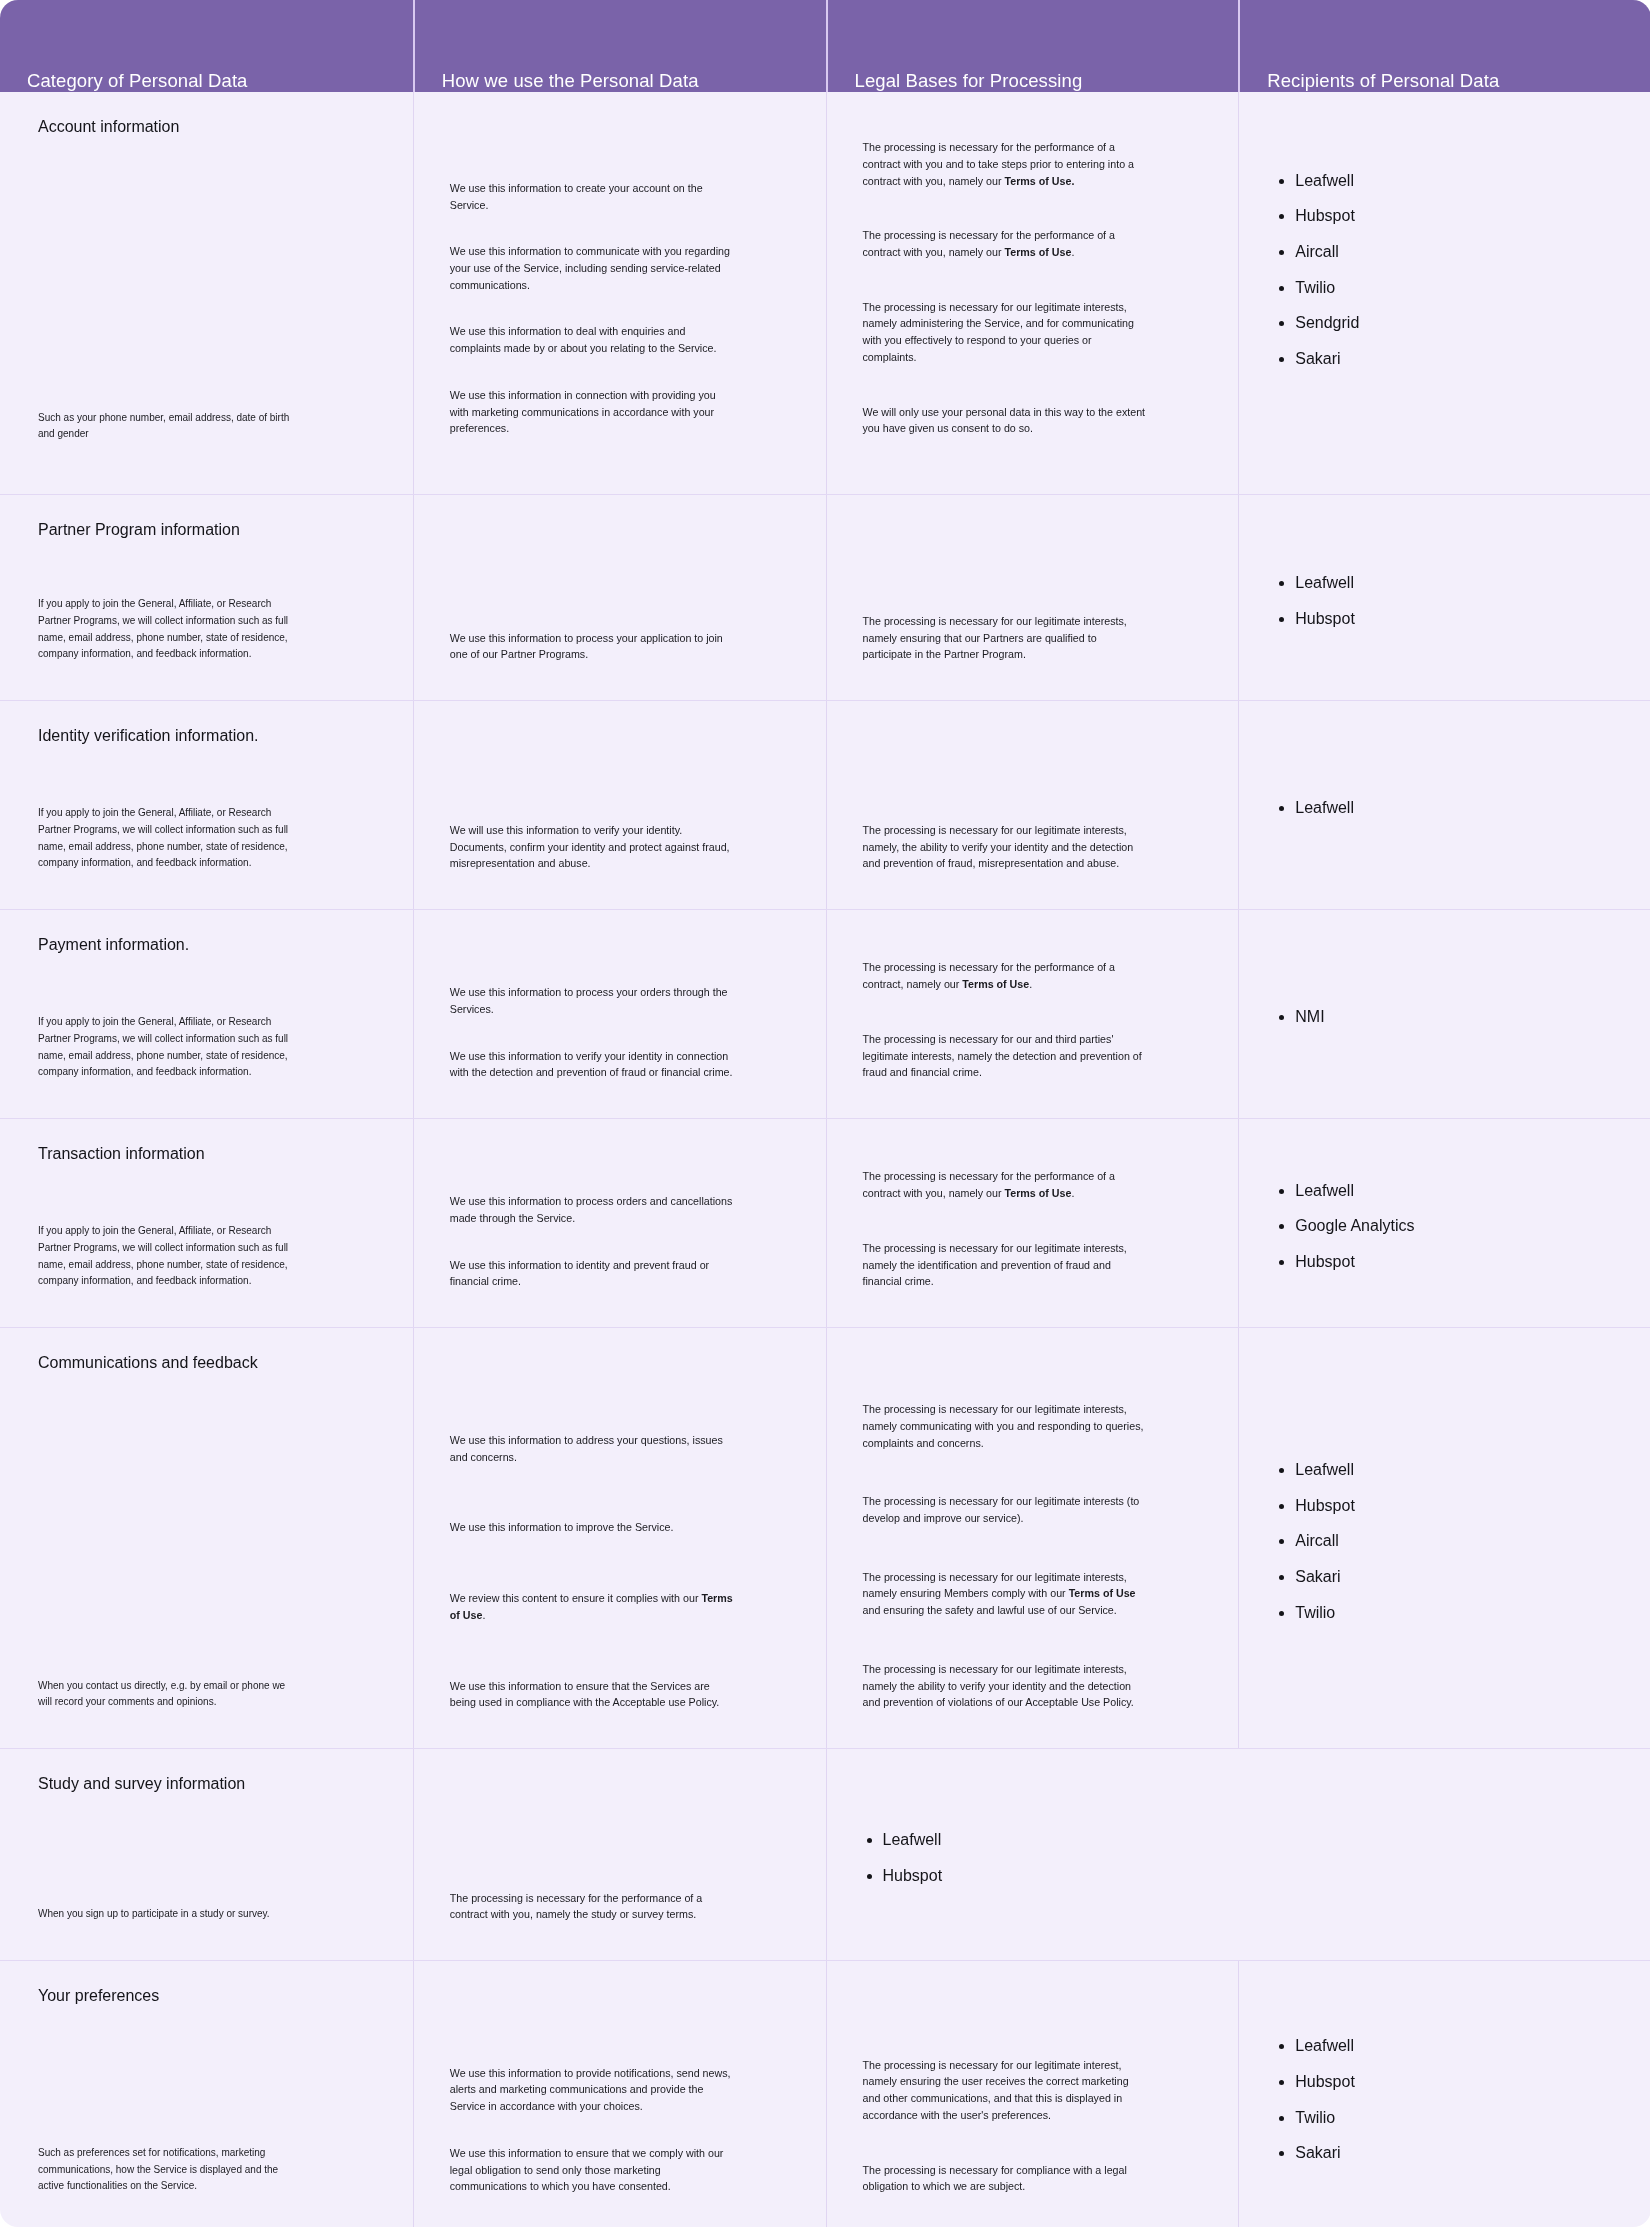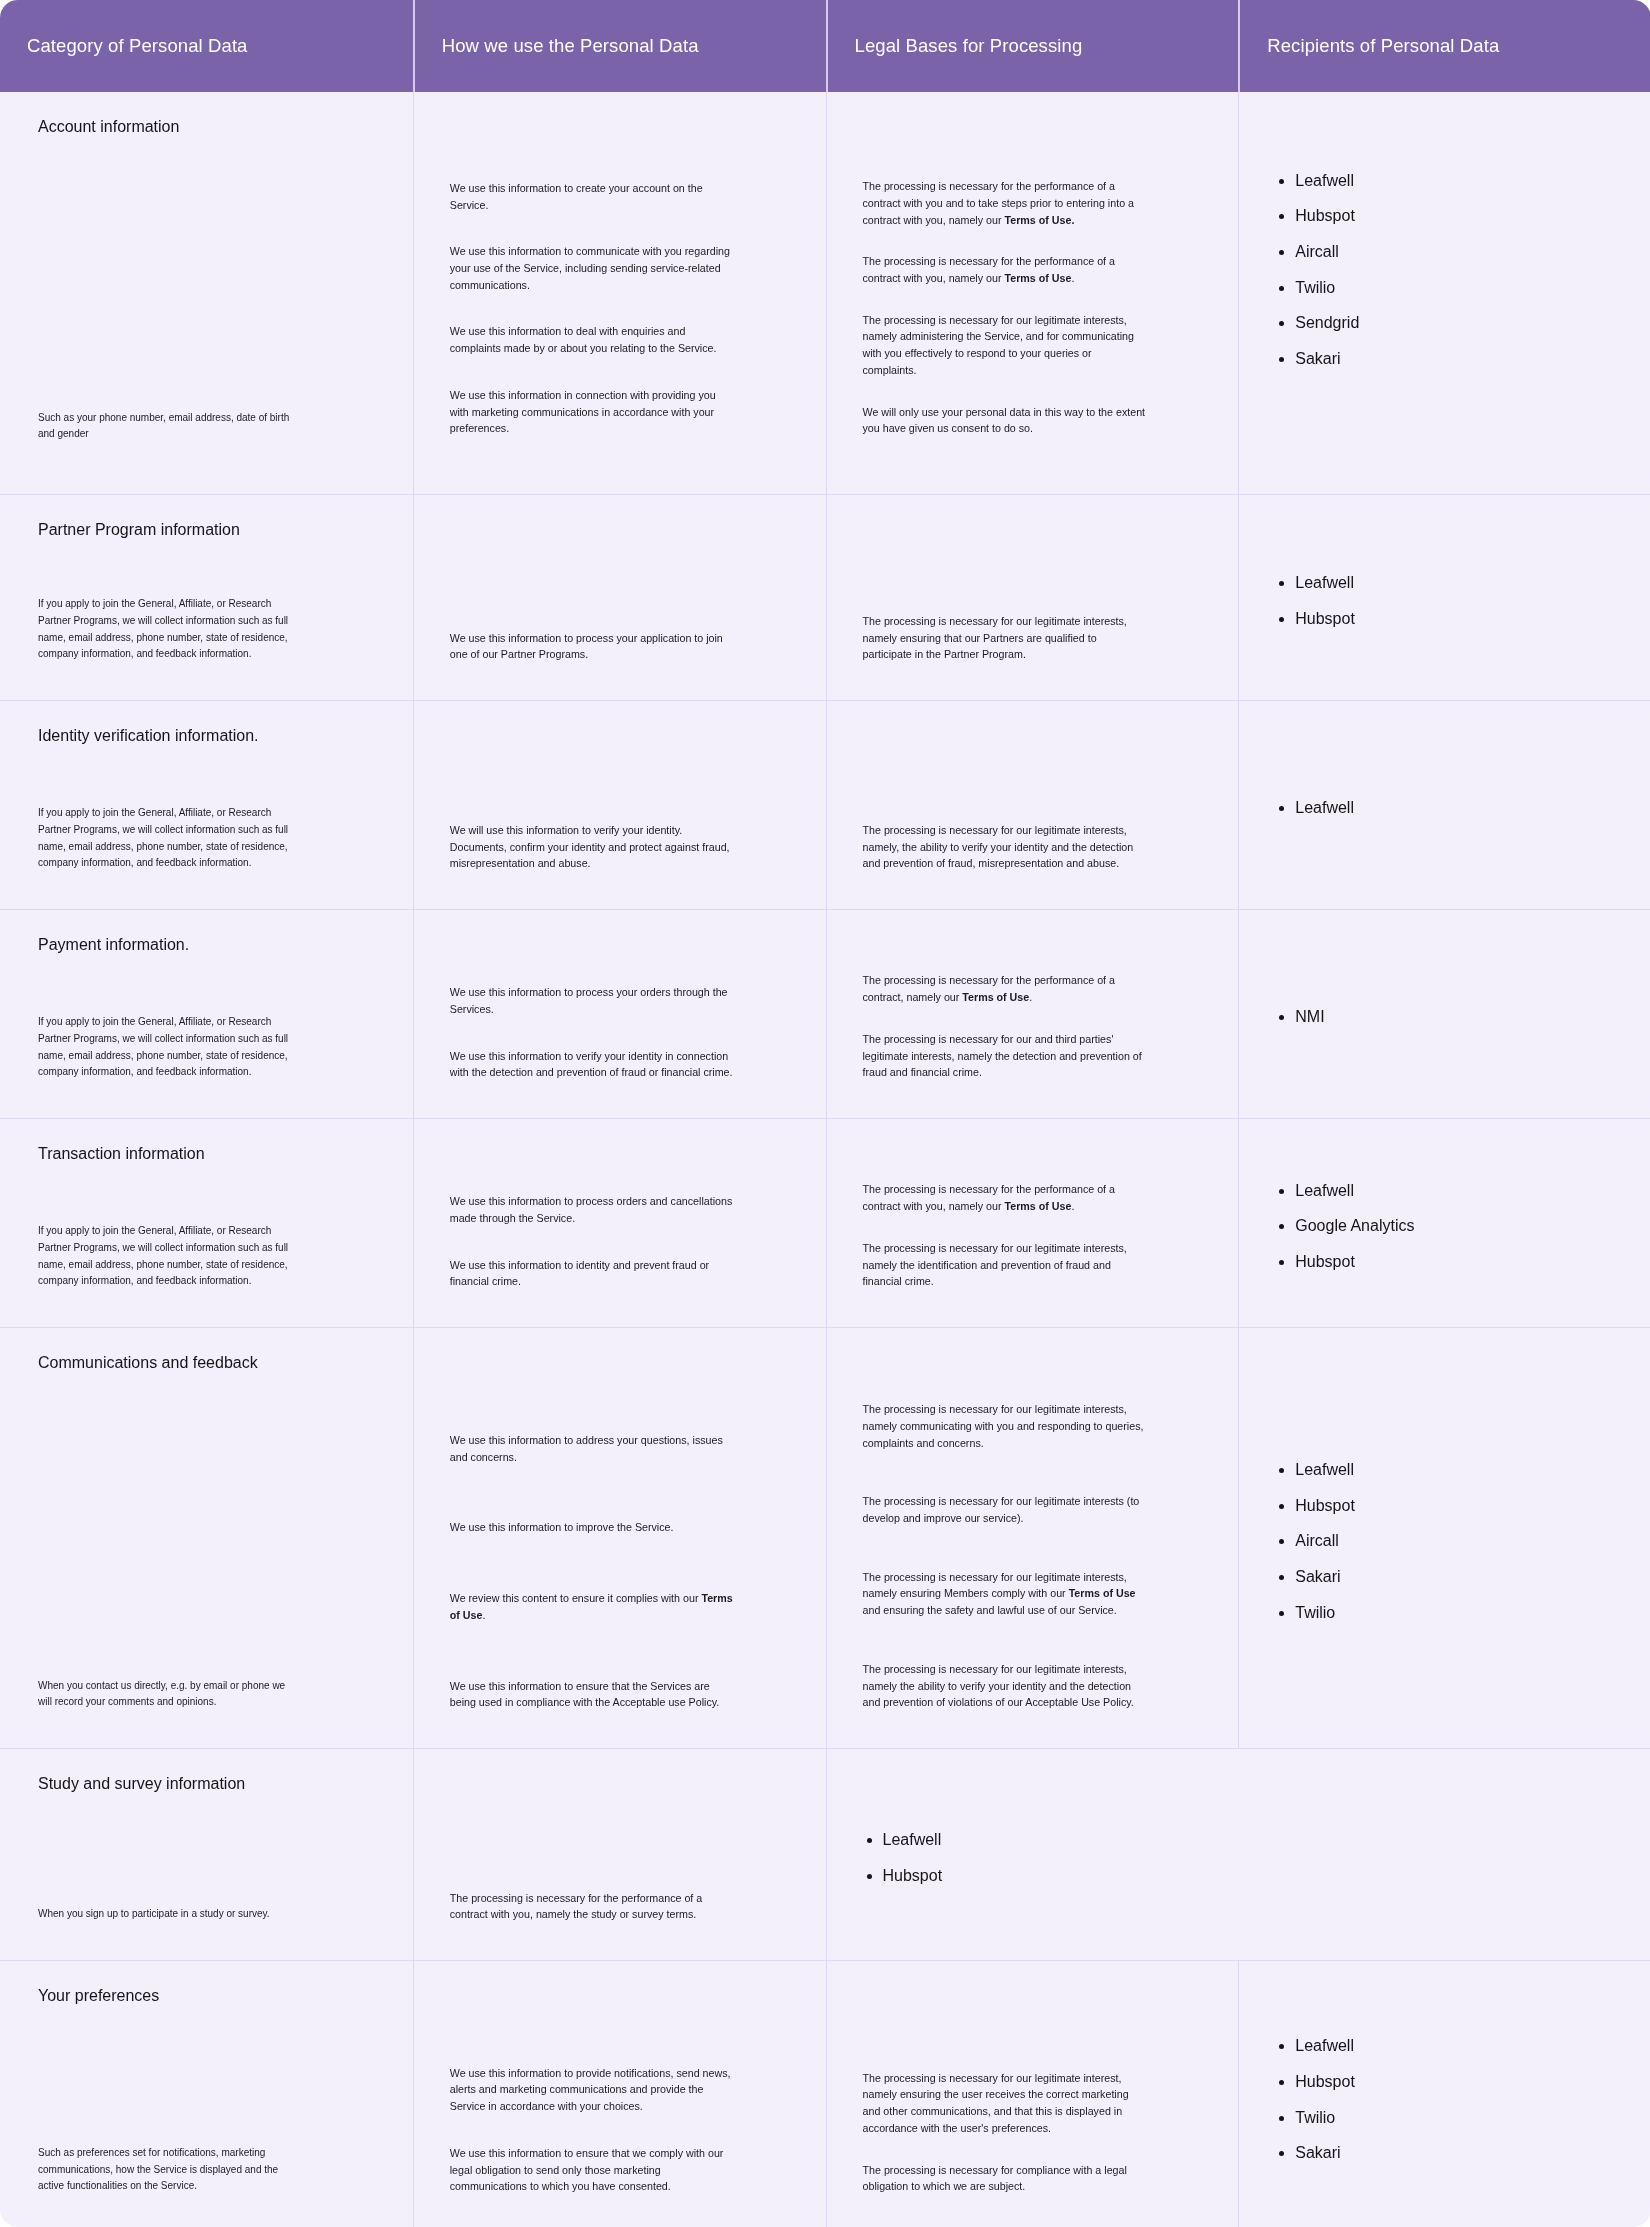--- a/index.html
+++ b/index.html
@@ -27,21 +27,21 @@
   
   .header-row {
     display: grid;
     grid-template-columns: repeat(4, 1fr);
     background: #7a63a9;
     min-height: 92px;
     flex: 0 0 auto;
   }
   .header-cell {
     display: flex;
-    align-items: center;
+    align-items: flex-end;
     padding: 0 18px 0 27px;
     color: #ffffff;
     font-size: 18.5px;
     letter-spacing: 0.1px;
     font-weight: 400;
   }
   .header-cell + .header-cell {
     border-left: 2.4px solid #d9c9f1;
   }
   
@@ -83,21 +83,21 @@
     color: #1b1b20;
   }
   
   .cell-usage, .cell-legal {
     display: flex;
     flex-direction: column;
     justify-content: flex-end;
     gap: 30px;
     padding: 42px 24px 37px 36px;
   }
-  .cell-legal { gap: 25px; }
+  .cell-legal { gap: 38px; }
   .para {
     margin: 0;
     font-size: 10.7px;
     line-height: 16.7px;
     max-width: 286px;
     color: #1b1b20;
   }
   .para strong { font-weight: 700; }
   
   .cell-recipients {

